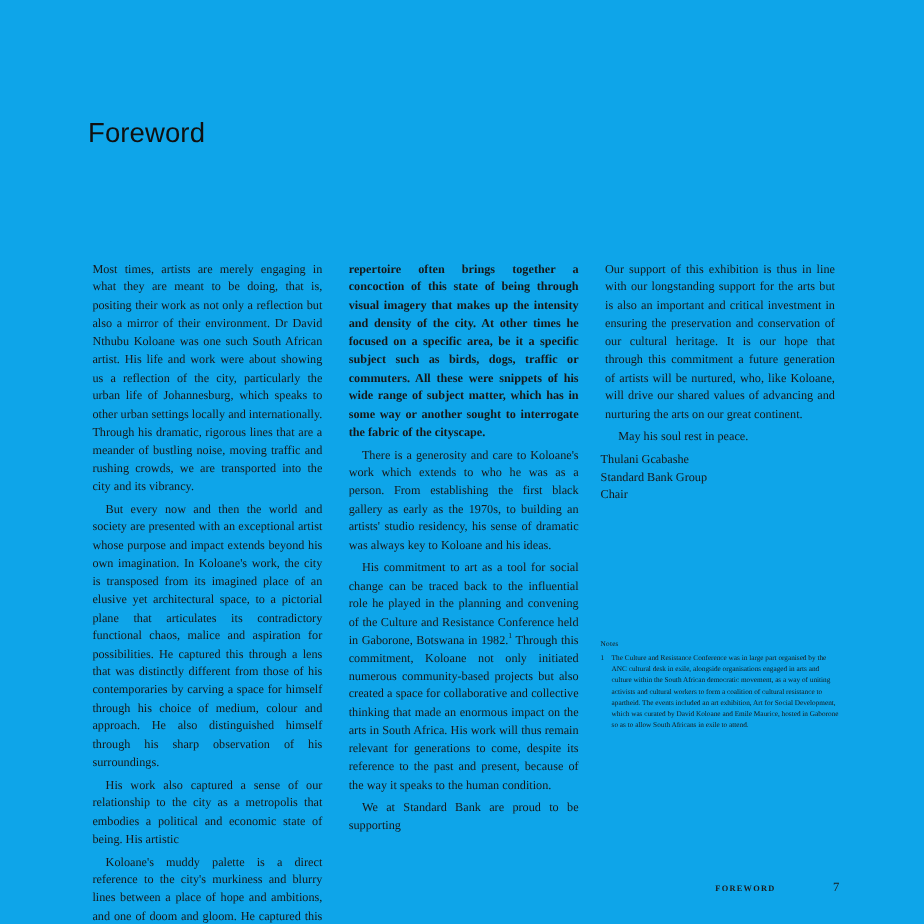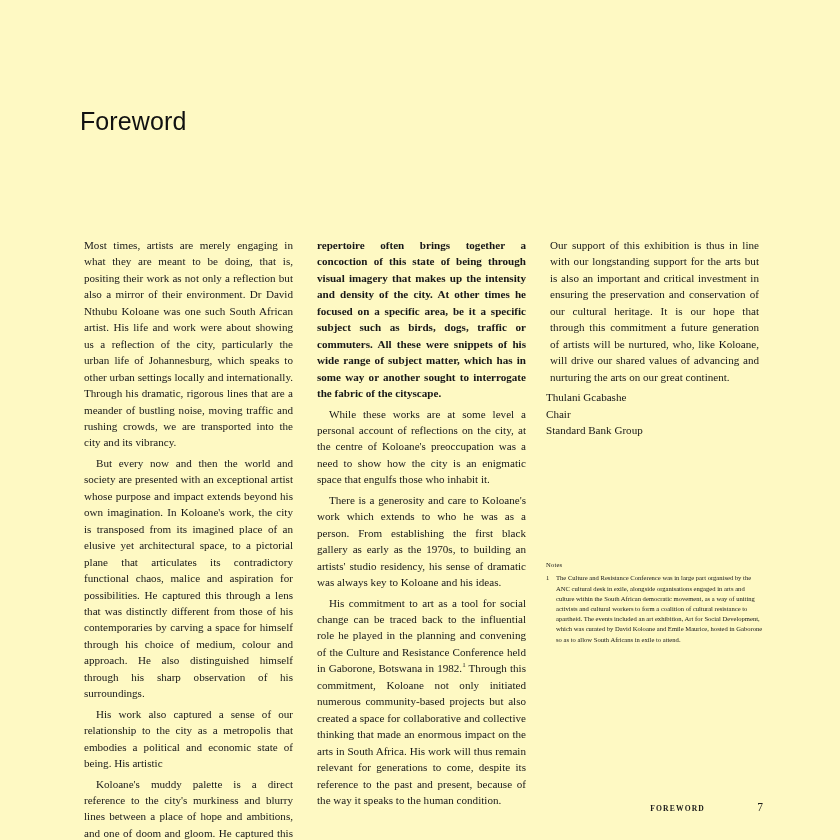--- a/index.html
+++ b/index.html
@@ -4,21 +4,21 @@
 <style>
   html, body {
     margin: 0;
     padding: 0;
     background: #ffffff;
   }
   .page {
     position: relative;
     width: 840px;
     height: 840px;
-    background: #fef9c3;
+    background: #0ea5e9;
     overflow: hidden;
     font-family: "Liberation Serif", "DejaVu Serif", serif;
     color: #1a1a1a;
   }
 
   
   .page-title {
     position: absolute;
     left: 80px;
     top: 108px;
@@ -144,32 +144,33 @@
 
     <div class="col">
       <p>Most times, artists are merely engaging in what they are meant to be doing, that is, positing their work as not only a reflection but also a mirror of their environment. Dr David Nthubu Koloane was one such South African artist. His life and work were about showing us a reflection of the city, particularly the urban life of Johannesburg, which speaks to other urban settings locally and internationally. Through his dramatic, rigorous lines that are a meander of bustling noise, moving traffic and rushing crowds, we are transported into the city and its vibrancy.</p>
       <p>But every now and then the world and society are presented with an exceptional artist whose purpose and impact extends beyond his own imagination. In Koloane's work, the city is transposed from its imagined place of an elusive yet architectural space, to a pictorial plane that articulates its contradictory functional chaos, malice and aspiration for possibilities. He captured this through a lens that was distinctly different from those of his contemporaries by carving a space for himself through his choice of medium, colour and approach. He also distinguished himself through his sharp observation of his surroundings.</p>
       <p>His work also captured a sense of our relationship to the city as a metropolis that embodies a political and economic state of being. His artistic</p>
       <p>Koloane's muddy palette is a direct reference to the city's murkiness and blurry lines between a place of hope and ambitions, and one of doom and gloom. He captured this through intuitive use of strokes agitated with the anxieties and uncertainties of living in an urban space.</p>
     </div>
 
     <div class="col">
       <p class="noindent">repertoire often brings together a concoction of this state of being through visual imagery that makes up the intensity and density of the city. At other times he focused on a specific area, be it a specific subject such as birds, dogs, traffic or commuters. All these were snippets of his wide range of subject matter, which has in some way or another sought to interrogate the fabric of the cityscape.</p>
-      <p>While these works are at some level a personal account of reflections on the city, at the centre of Koloane's preoccupation was a need to show how the city is an enigmatic space that engulfs those who inhabit it.</p>
       <p>There is a generosity and care to Koloane's work which extends to who he was as a person. From establishing the first black gallery as early as the 1970s, to building an artists' studio residency, his sense of dramatic was always key to Koloane and his ideas.</p>
       <p><span>His commitment to art as a tool for social change can be traced back to the influential role he played in the planning and convening of the Culture and Resistance Conference held in Gaborone, Botswana in 1982.</span><sup class="fn">1</sup><span> Through this commitment, Koloane not only initiated numerous community-based projects but also created a space for collaborative and collective thinking that made an enormous impact on the arts in South Africa. His work will thus remain relevant for generations to come, despite its reference to the past and present, because of the way it speaks to the human condition.</span></p>
+      <p>We at Standard Bank are proud to be supporting</p>
     </div>
 
     <div class="col">
       <p>Our support of this exhibition is thus in line with our longstanding support for the arts but is also an important and critical investment in ensuring the preservation and conservation of our cultural heritage. It is our hope that through this commitment a future generation of artists will be nurtured, who, like Koloane, will drive our shared values of advancing and nurturing the arts on our great continent.</p>
+      <p>May his soul rest in peace.</p>
 
       <div class="signature">
         <div>Thulani Gcabashe</div>
+        <div>Standard Bank Group</div>
         <div>Chair</div>
-        <div>Standard Bank Group</div>
       </div>
 
       <div class="notes">
         <div class="notes-title">Notes</div>
         <div class="note-item">
           <span class="note-num">1</span>
           <span class="note-text">The Culture and Resistance Conference was in large part organised by the ANC cultural desk in exile, alongside organisations engaged in arts and culture within the South African democratic movement, as a way of uniting activists and cultural workers to form a coalition of cultural resistance to apartheid. The events included an art exhibition, Art for Social Development, which was curated by David Koloane and Emile Maurice, hosted in Gaborone so as to allow South Africans in exile to attend.</span>
         </div>
       </div>
     </div>

